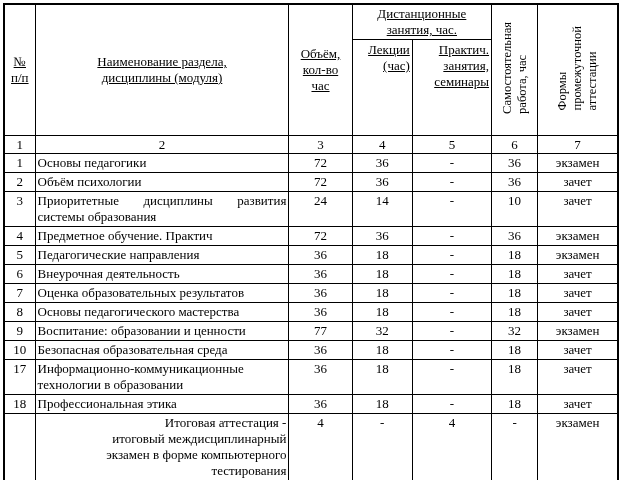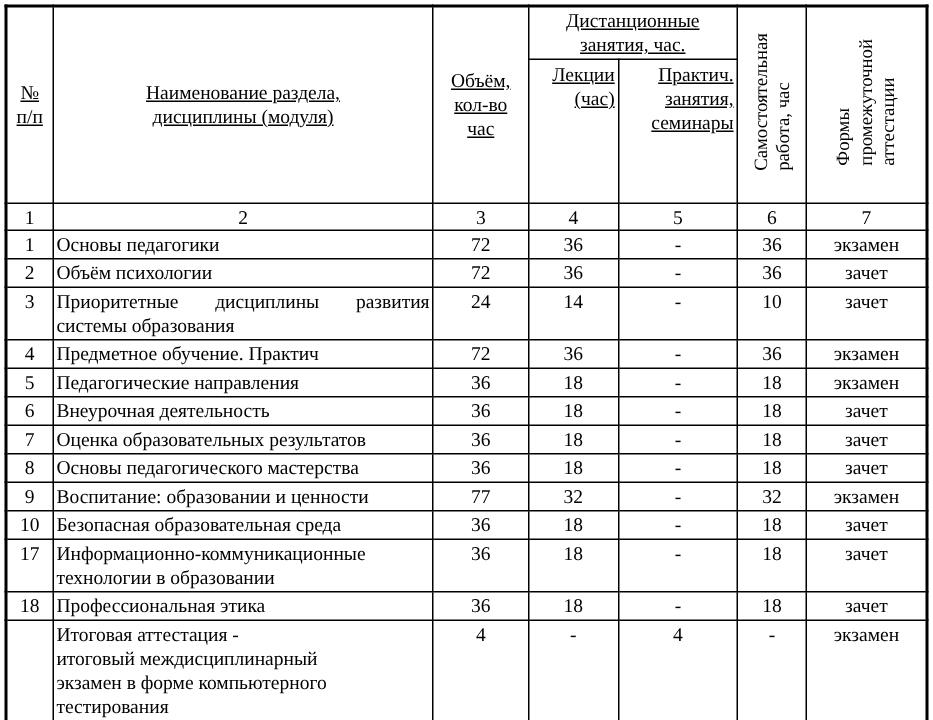--- a/index.html
+++ b/index.html
@@ -47,21 +47,21 @@
     transform: rotate(180deg);
     white-space: pre-line;
     line-height: 15px;
     font-size: 12.5px;
     text-align: left;
   }
   
   tr.numrow td { text-align: center; height: 18px; line-height: 15px; }
   td.c { text-align: center; }
   td.name { text-align: justify; padding-left: 4px; padding-right: 4px; margin-left: 39px; }
-  td.name.lines { white-space: pre-line; text-align: left; }
+  td.name.lines { white-space: pre-line; text-align: right; }
   tr.datarow td { height: 18px; }
   .pre { white-space: pre-line; }
 </style>
 </head>
 <body>
 
 <div class="sheet">
   <table class="curriculum">
     <colgroup>
       <col style="width:31px">

